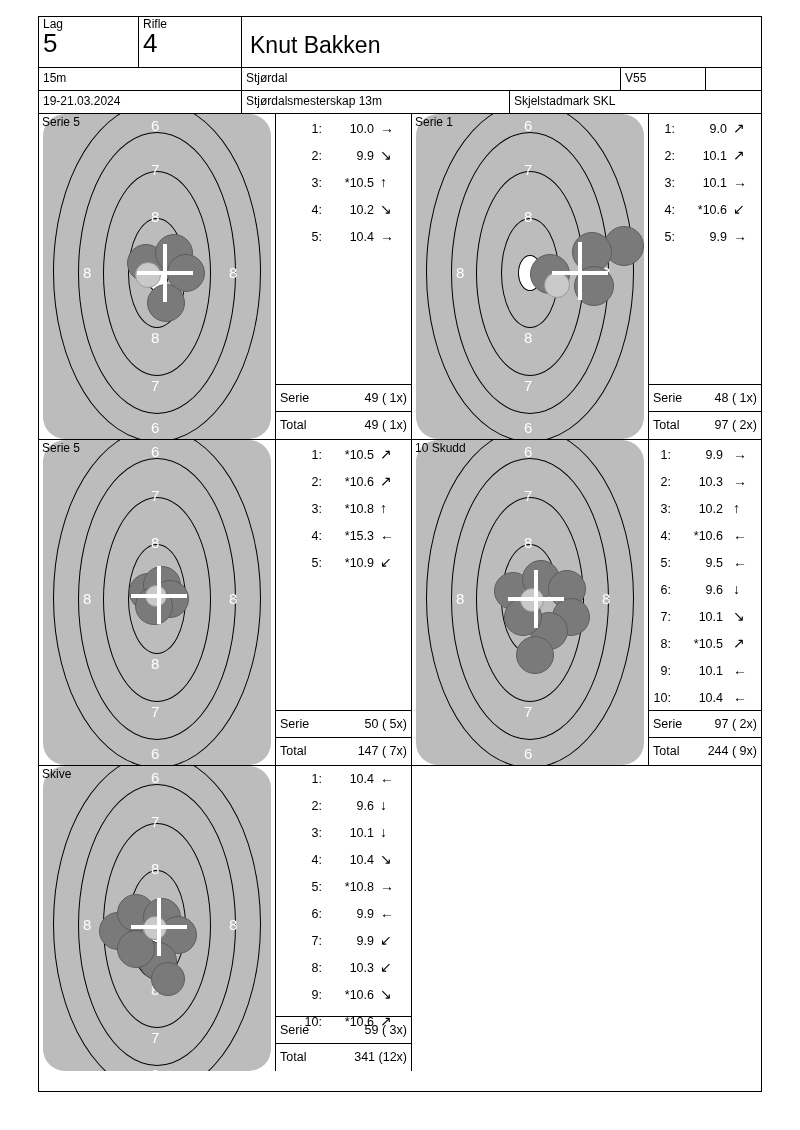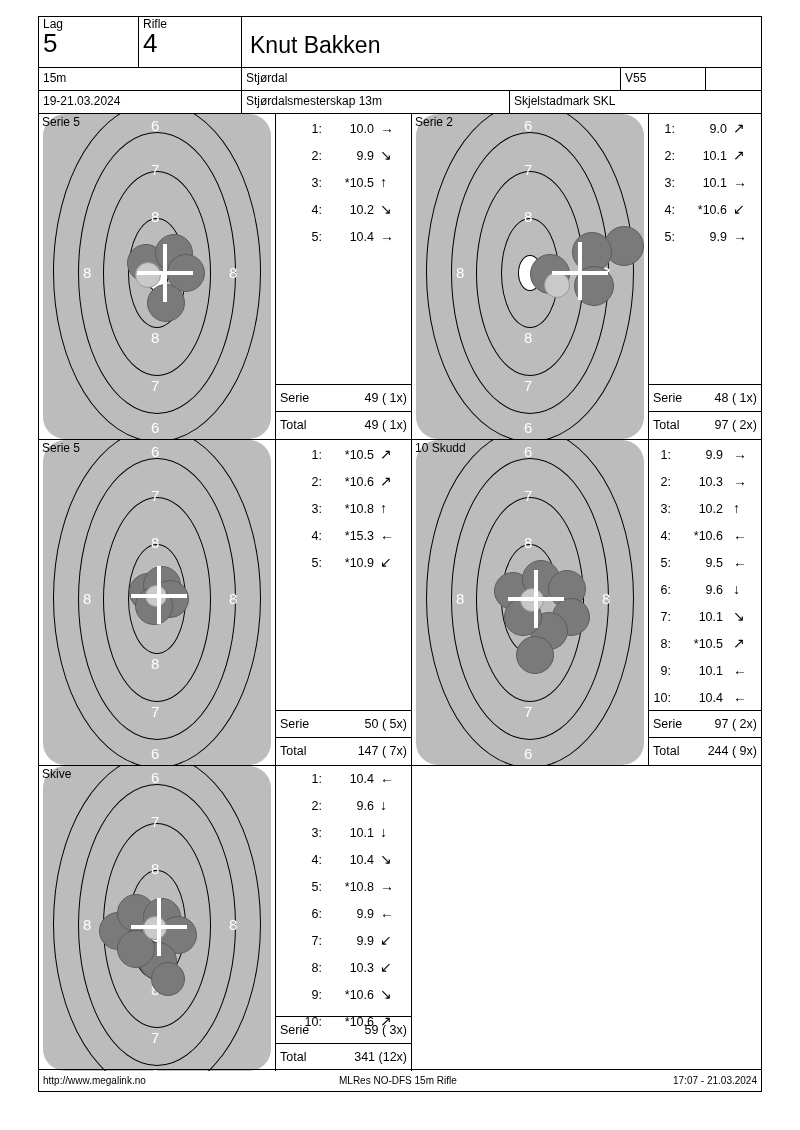--- a/index.html
+++ b/index.html
@@ -306,21 +306,21 @@
       <span class="ringnum" style="left:112px;top:215px;">8</span>
       <span class="ringnum" style="left:112px;top:263px;">7</span>
       <span class="ringnum" style="left:112px;top:305px;">6</span>
       <div class="hole" style="left:192px;top:112px;width:40px;height:40px;"></div>
       <div class="hole" style="left:160px;top:118px;width:40px;height:40px;"></div>
       <div class="hole" style="left:118px;top:140px;width:40px;height:40px;"></div>
       <div class="hole" style="left:162px;top:152px;width:40px;height:40px;"></div>
       <div class="hole light" style="left:132px;top:158px;width:26px;height:26px;"></div>
       <div class="cross-h" style="left:140px;top:157px;width:56px;height:4px;"></div>
       <div class="cross-v" style="left:166px;top:128px;width:4px;height:58px;"></div>
-      <div class="serie-label">Serie 2</div>
+      <div class="serie-label">Serie 1</div>
     </div>
     <div class="vline" style="left:609px;top:97px;height:325px;"></div>
 
     <div class="shots-cell" style="left:610px;top:97px;width:112px;height:325px;">
       <div style="padding-top:2px;">
         <div class="shotline">
             <span class="idx" style="left:6px;">1:</span>
             <span class="val" style="left:30px;">9.0</span>
             <span class="arr" style="left:84px;">↗</span>
           </div>
@@ -598,20 +598,15 @@
         <span class="num">59 ( 3x)</span>
       </div>
       <div class="sumline" style="position:absolute;left:0;bottom:0;width:135px;">
         <span class="lbl">Total</span>
         <span class="num">341 (12x)</span>
       </div>
     </div>
     <div class="vline" style="left:372px;top:749px;height:305px;"></div>
     <div class="cell" style="left:373px;top:749px;width:349px;height:305px;"></div>
 
-    <div class="footer">
-      <span class="f-left">http://www.megalink.no</span>
-      <span class="f-mid">MLRes NO-DFS 15m Rifle</span>
-      <span class="f-right">17:07 - 21.03.2024</span>
-    </div>
 
   </div>
 </div>
 
 </body></html>

